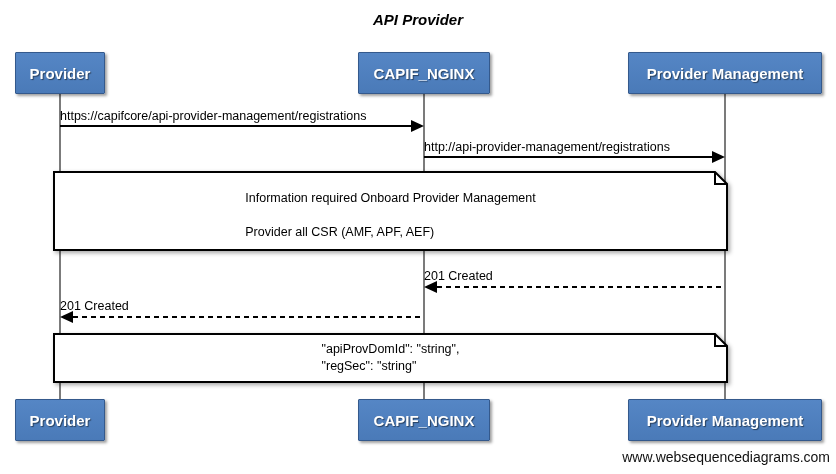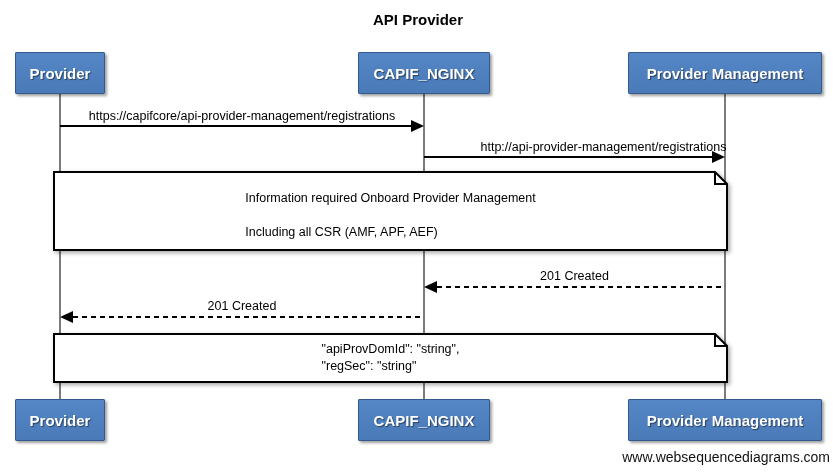--- a/index.html
+++ b/index.html
@@ -1,32 +1,32 @@
 <!DOCTYPE html>
 <html><head>
 <meta charset="utf-8">
 <style>
   html,body{margin:0;padding:0;background:#fff;}
   #page{position:relative;width:836px;height:474px;background:#fff;
         font-family:"Liberation Sans","DejaVu Sans",sans-serif;color:#000;overflow:hidden;}
 
   .title{position:absolute;left:0;top:11px;width:836px;text-align:center;
-         font-size:15px;font-weight:bold;}
+         font-size:15px;font-weight:bold;font-style:italic;}
 
   .actor{position:absolute;height:42px;border-radius:1px;
          background:linear-gradient(180deg,#5586c5 0%,#4a7ab8 100%);
          border:1.5px solid #34598c;box-sizing:border-box;
          box-shadow:2px 2px 3px rgba(0,0,0,0.38);
          display:flex;align-items:center;justify-content:center;
          color:#fff;font-size:15px;font-weight:bold;
          text-shadow:1px 1px 1px rgba(0,0,0,0.5);}
 
   .lifeline{position:absolute;width:2px;top:94px;height:305px;background:#7b7b7b;}
 
-  .msg-label{position:absolute;height:15px;text-align:center;font-size:12.5px;line-height:15px;}
+  .msg-label{position:absolute;height:15px;text-align:left;font-size:12.5px;line-height:15px;}
   .arrow-line{position:absolute;height:2px;}
   .arrow-line.solid{background:#000;}
   .arrow-line.dashed{background:repeating-linear-gradient(90deg,#000 0 5px,transparent 5px 9px);}
   .head-right{position:absolute;width:0;height:0;
               border-top:6px solid transparent;border-bottom:6px solid transparent;
               border-left:13px solid #000;}
   .head-left{position:absolute;width:0;height:0;
              border-top:6px solid transparent;border-bottom:6px solid transparent;
              border-right:13px solid #000;}
 
@@ -69,21 +69,21 @@
 
   <div class="note" style="top:171px;height:80px">
     <svg width="675" height="80" viewBox="0 0 675 80" preserveAspectRatio="none">
       <polygon points="1,1 662,1 674,13 674,79 1,79" fill="#FFFFFF" stroke="#000000" stroke-width="2"></polygon>
       <polyline points="662,1 662,13 674,13" fill="none" stroke="#000000" stroke-width="2"></polyline>
     </svg>
     <div class="note-body" style="padding-top:19px">
       <div class="note-text">
         <div class="note-line">Information required Onboard Provider Management</div>
         <div class="note-line"></div>
-        <div class="note-line">Including all CSR (AMF, APF, AEF)</div>
+        <div class="note-line">Provider all CSR (AMF, APF, AEF)</div>
       </div>
     </div>
   </div>
 
   <div class="msg-label" style="left:424px;top:269px;width:301px">201 Created</div>
   <div class="arrow-line dashed" style="left:437px;top:286px;width:288px"></div>
   <div class="head-left" style="left:424px;top:281px"></div>
 
   <div class="msg-label" style="left:60px;top:299px;width:364px">201 Created</div>
   <div class="arrow-line dashed" style="left:73px;top:316px;width:351px"></div>

